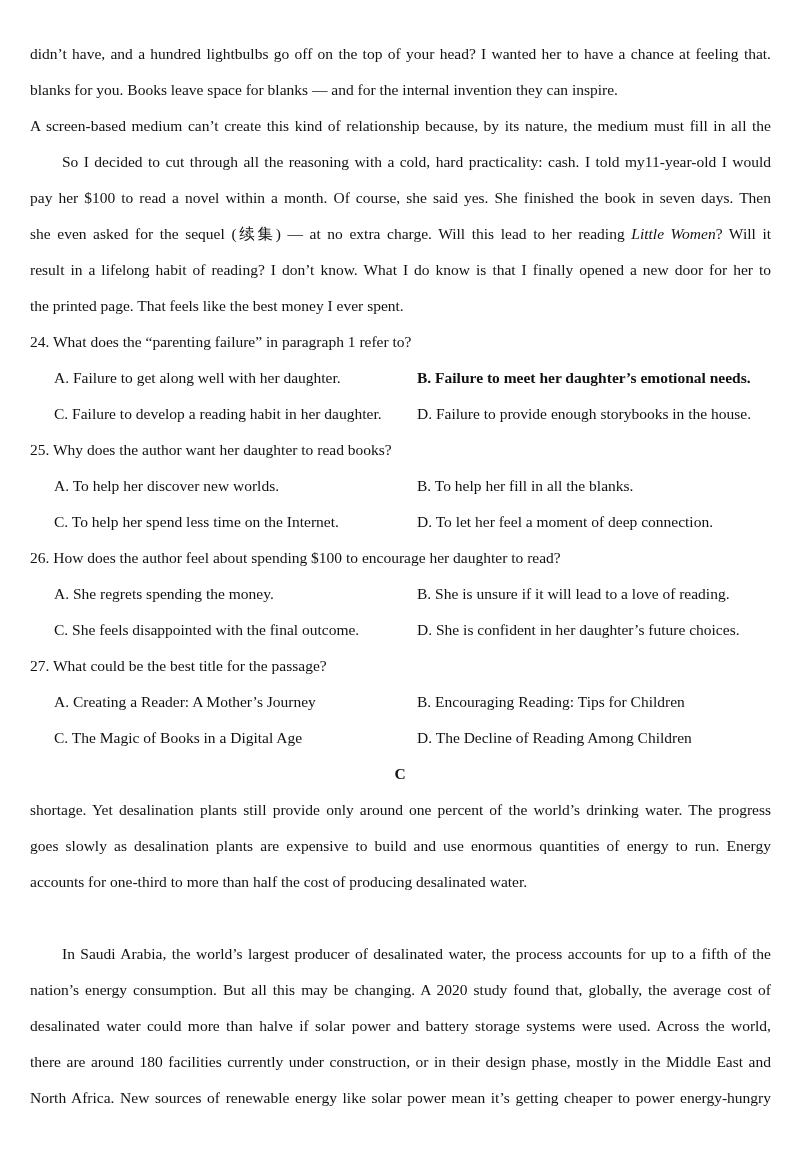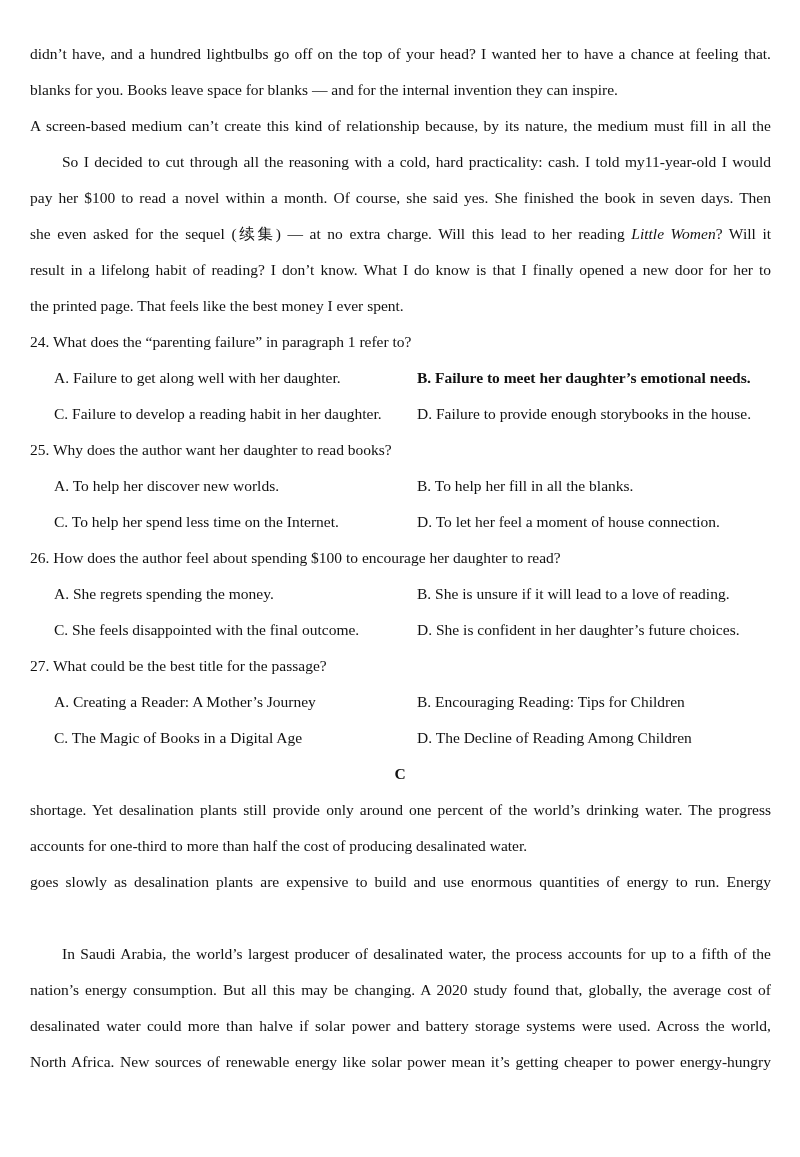--- a/index.html
+++ b/index.html
@@ -89,21 +89,21 @@
     <div class="opt opt-b" style="top:360px;font-weight:bold;">B. Failure to meet her daughter’s emotional needs.</div>
     <div class="opt opt-c" style="top:396px;">C. Failure to develop a reading habit in her daughter.</div>
     <div class="opt opt-d" style="top:396px;">D. Failure to provide enough storybooks in the house.</div>
   </div>
 
   <div>
     <div class="q-stem" style="top:432px;">25. Why does the author want her daughter to read books?</div>
     <div class="opt opt-a" style="top:468px;">A. To help her discover new worlds.</div>
     <div class="opt opt-b" style="top:468px;">B. To help her fill in all the blanks.</div>
     <div class="opt opt-c" style="top:504px;">C. To help her spend less time on the Internet.</div>
-    <div class="opt opt-d" style="top:504px;">D. To let her feel a moment of house connection.</div>
+    <div class="opt opt-d" style="top:504px;">D. To let her feel a moment of deep connection.</div>
   </div>
 
   <div>
     <div class="q-stem" style="top:540px;">26. How does the author feel about spending $100 to encourage her daughter to read?</div>
     <div class="opt opt-a" style="top:576px;">A. She regrets spending the money.</div>
     <div class="opt opt-b" style="top:576px;">B. She is unsure if it will lead to a love of reading.</div>
     <div class="opt opt-c" style="top:612px;">C. She feels disappointed with the final outcome.</div>
     <div class="opt opt-d" style="top:612px;">D. She is confident in her daughter’s future choices.</div>
   </div>
 
@@ -112,24 +112,25 @@
     <div class="opt opt-a" style="top:684px;">A. Creating a Reader: A Mother’s Journey</div>
     <div class="opt opt-b" style="top:684px;">B. Encouraging Reading: Tips for Children</div>
     <div class="opt opt-c" style="top:720px;">C. The Magic of Books in a Digital Age</div>
     <div class="opt opt-d" style="top:720px;">D. The Decline of Reading Among Children</div>
   </div>
 
   <div class="section-heading" style="top:756px;">C</div>
 
   <div class="para-block" style="top:792px;">
     <span class="line">shortage. Yet desalination plants still provide only around one percent of the world’s drinking water. The progress</span>
+    <span class="line">goes slowly as desalination plants are expensive to build and use enormous quantities of energy to run. Energy</span>
     <span class="line last">accounts for one-third to more than half the cost of producing desalinated water.</span>
-    <span class="line">goes slowly as desalination plants are expensive to build and use enormous quantities of energy to run. Energy</span>
   </div>
 
   <div class="para-block" style="top:936px;">
     <span class="line indent">In Saudi Arabia, the world’s largest producer of desalinated water, the process accounts for up to a fifth of the</span>
     <span class="line">nation’s energy consumption. But all this may be changing. A 2020 study found that, globally, the average cost of</span>
     <span class="line">desalinated water could more than halve if solar power and battery storage systems were used. Across the world,</span>
+    <span class="line">there are around 180 facilities currently under construction, or in their design phase, mostly in the Middle East and</span>
     <span class="line">North Africa. New sources of renewable energy like solar power mean it’s getting cheaper to power energy-hungry</span>
   </div>
 
 </div>
 
 </body></html>

